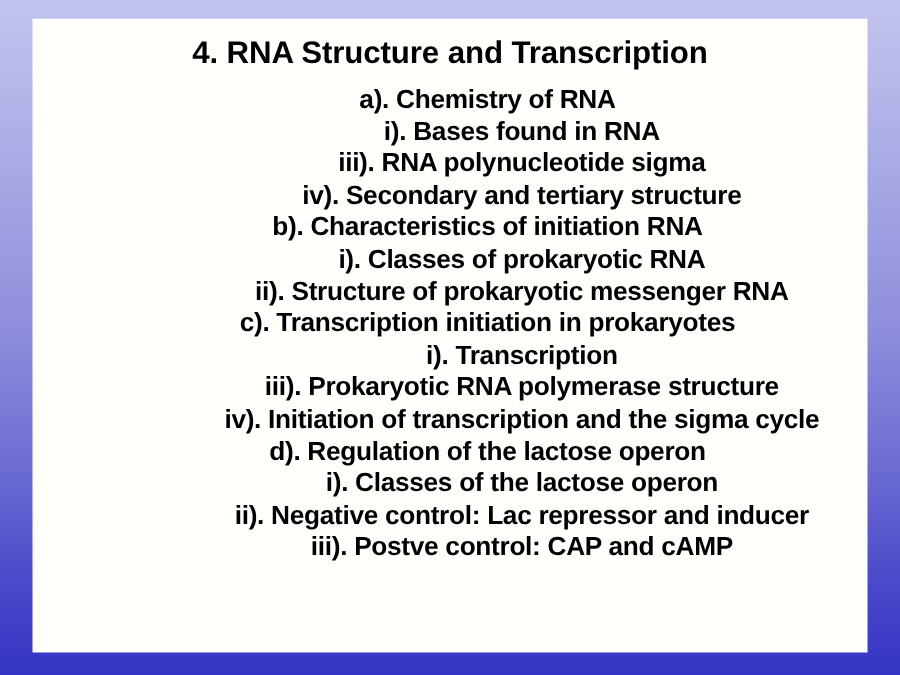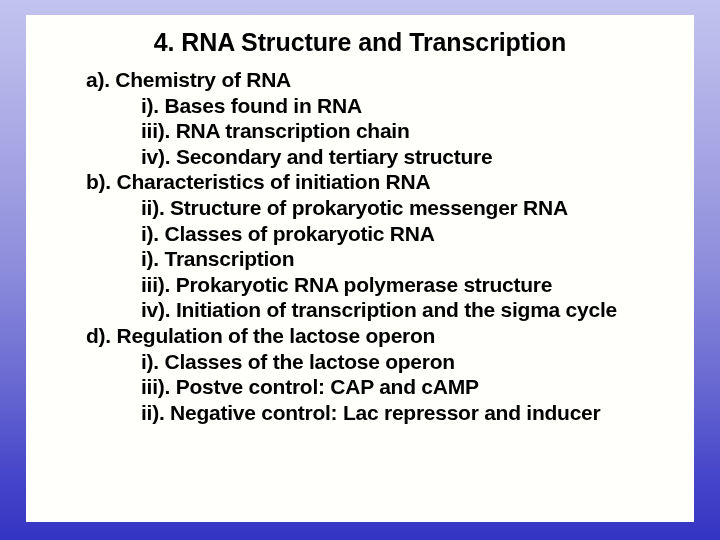--- a/index.html
+++ b/index.html
@@ -57,43 +57,45 @@
   }
   .outline-line {
     color: #000000;
     font-size: 21px;
     font-weight: bold;
     font-stretch: condensed;
     line-height: 25.6px;
     height: 25.6px;
     white-space: nowrap;
     letter-spacing: -0.25px;
+    text-align: center;
   }
   .lvl-1 { padding-left: 60px; }
   .lvl-2 { padding-left: 115px; }
 </style>
 </head>
 <body>
 
 <div id="slide">
   <div id="content-panel">
 
     <div id="slide-title">4. RNA Structure and Transcription</div>
 
     <div id="outline-list">
         <div class="outline-line lvl-1">a). Chemistry of RNA</div>
         <div class="outline-line lvl-2">i). Bases found in RNA</div>
-        <div class="outline-line lvl-2">iii). RNA transcription chain</div>
+        <div class="outline-line lvl-2">iii). RNA polynucleotide sigma</div>
         <div class="outline-line lvl-2">iv). Secondary and tertiary structure</div>
         <div class="outline-line lvl-1">b). Characteristics of initiation RNA</div>
+        <div class="outline-line lvl-2">i). Classes of prokaryotic RNA</div>
         <div class="outline-line lvl-2">ii). Structure of prokaryotic messenger RNA</div>
-        <div class="outline-line lvl-2">i). Classes of prokaryotic RNA</div>
+        <div class="outline-line lvl-1">c). Transcription initiation in prokaryotes</div>
         <div class="outline-line lvl-2">i). Transcription</div>
         <div class="outline-line lvl-2">iii). Prokaryotic RNA polymerase structure</div>
         <div class="outline-line lvl-2">iv). Initiation of transcription and the sigma cycle</div>
         <div class="outline-line lvl-1">d). Regulation of the lactose operon</div>
         <div class="outline-line lvl-2">i). Classes of the lactose operon</div>
+        <div class="outline-line lvl-2">ii). Negative control: Lac repressor and inducer</div>
         <div class="outline-line lvl-2">iii). Postve control: CAP and cAMP</div>
-        <div class="outline-line lvl-2">ii). Negative control: Lac repressor and inducer</div>
       </div>
 
   </div>
 </div>
 
 </body></html>

